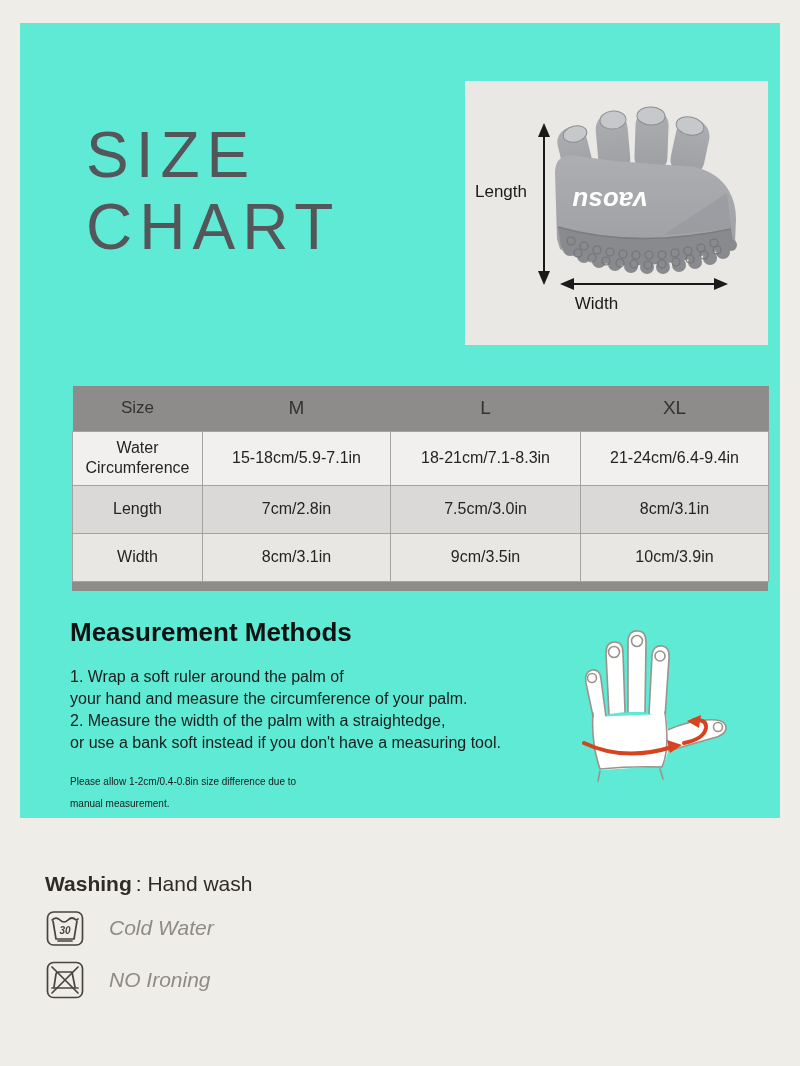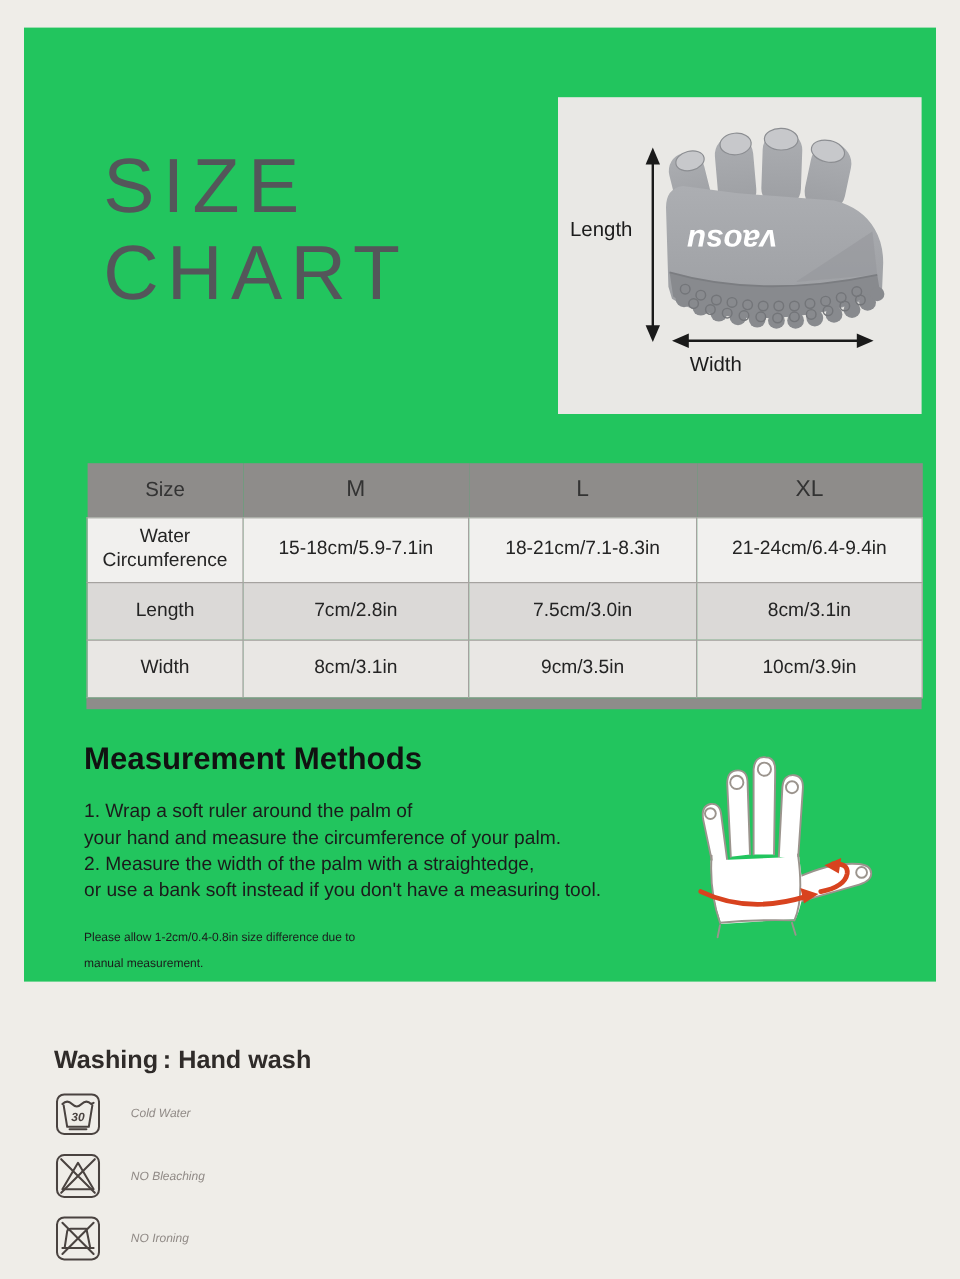--- a/index.html
+++ b/index.html
@@ -11,21 +11,21 @@
     position: relative;
     width: 800px;
     height: 1066px;
     background: #efede8;
     overflow: hidden;
   }
   .card {
     position: absolute;
     left: 20px; top: 23px;
     width: 760px; height: 795px;
-    background: #22c55e;
+    background: #5eead4;
   }
   
   .big-title {
     position: absolute;
     left: 66px; top: 96px;
     color: #54565a;
     font-size: 64px;
     line-height: 72px;
     letter-spacing: 7px;
     font-weight: 400;
@@ -114,32 +114,32 @@
     position: absolute;
     left: 45px; top: 872px;
     width: 500px;
   }
   .wash-title {
     font-size: 21px;
     color: #2f2b29;
     margin-bottom: 12px;
   }
   .wash-title .b { font-weight: 700; }
-  .wash-title .r { font-weight: 700; margin-left: 4px; }
+  .wash-title .r { font-weight: 400; margin-left: 4px; }
   .wash-item {
     display: flex;
     align-items: center;
     height: 40px;
     margin-bottom: 12px;
     font-style: italic;
   }
   .wash-item .wicon { width: 40px; height: 40px; flex: 0 0 40px; }
   .wash-item .wlabel {
     margin-left: 24px;
-    font-size: 10px;
+    font-size: 21px;
     color: #908a86;
   }
 </style>
 </head>
 <body>
 
 <div class="page">
   <div class="card">
 
     <div class="big-title">
@@ -331,30 +331,20 @@
           <rect x="2.5" y="4" width="35" height="33" rx="6"></rect>
           <path d="M 7 12 Q 11 8 15 12 Q 19 16 23 12 Q 27 8 31 12 L 33 11"></path>
           <path d="M 8 13 L 11 31 L 29 31 L 32 13"></path>
           <path d="M 13 33 L 27 33"></path>
         </g>
         <text x="20" y="26" text-anchor="middle" font-size="10" font-weight="bold" fill="#4a4340">30</text>
       </svg>
       <span class="wlabel">Cold Water</span>
     </div>
 
-    <div class="wash-item">
-      <svg class="wicon" viewBox="0 0 40 40">
-        <g fill="none" stroke="#4a4340" stroke-width="1.7" stroke-linecap="round" stroke-linejoin="round">
-          <rect x="2.5" y="2.5" width="35" height="35" rx="6"></rect>
-          <path d="M 20 9 L 33 31 L 7 31 Z"></path>
-          <path d="M 6 6 L 34 34 M 34 6 L 6 34"></path>
-        </g>
-      </svg>
-      <span class="wlabel">NO Bleaching</span>
-    </div>
 
     <div class="wash-item">
       <svg class="wicon" viewBox="0 0 40 40">
         <g fill="none" stroke="#4a4340" stroke-width="1.7" stroke-linecap="round" stroke-linejoin="round">
           <rect x="2.5" y="2.5" width="35" height="35" rx="6"></rect>
           <path d="M 9 27 L 11 14 Q 11.5 12 14 12 L 27 12 L 30 27"></path>
           <path d="M 7 28 L 33 28"></path>
           <path d="M 7 7 L 33 33 M 33 7 L 7 33"></path>
         </g>
       </svg>

